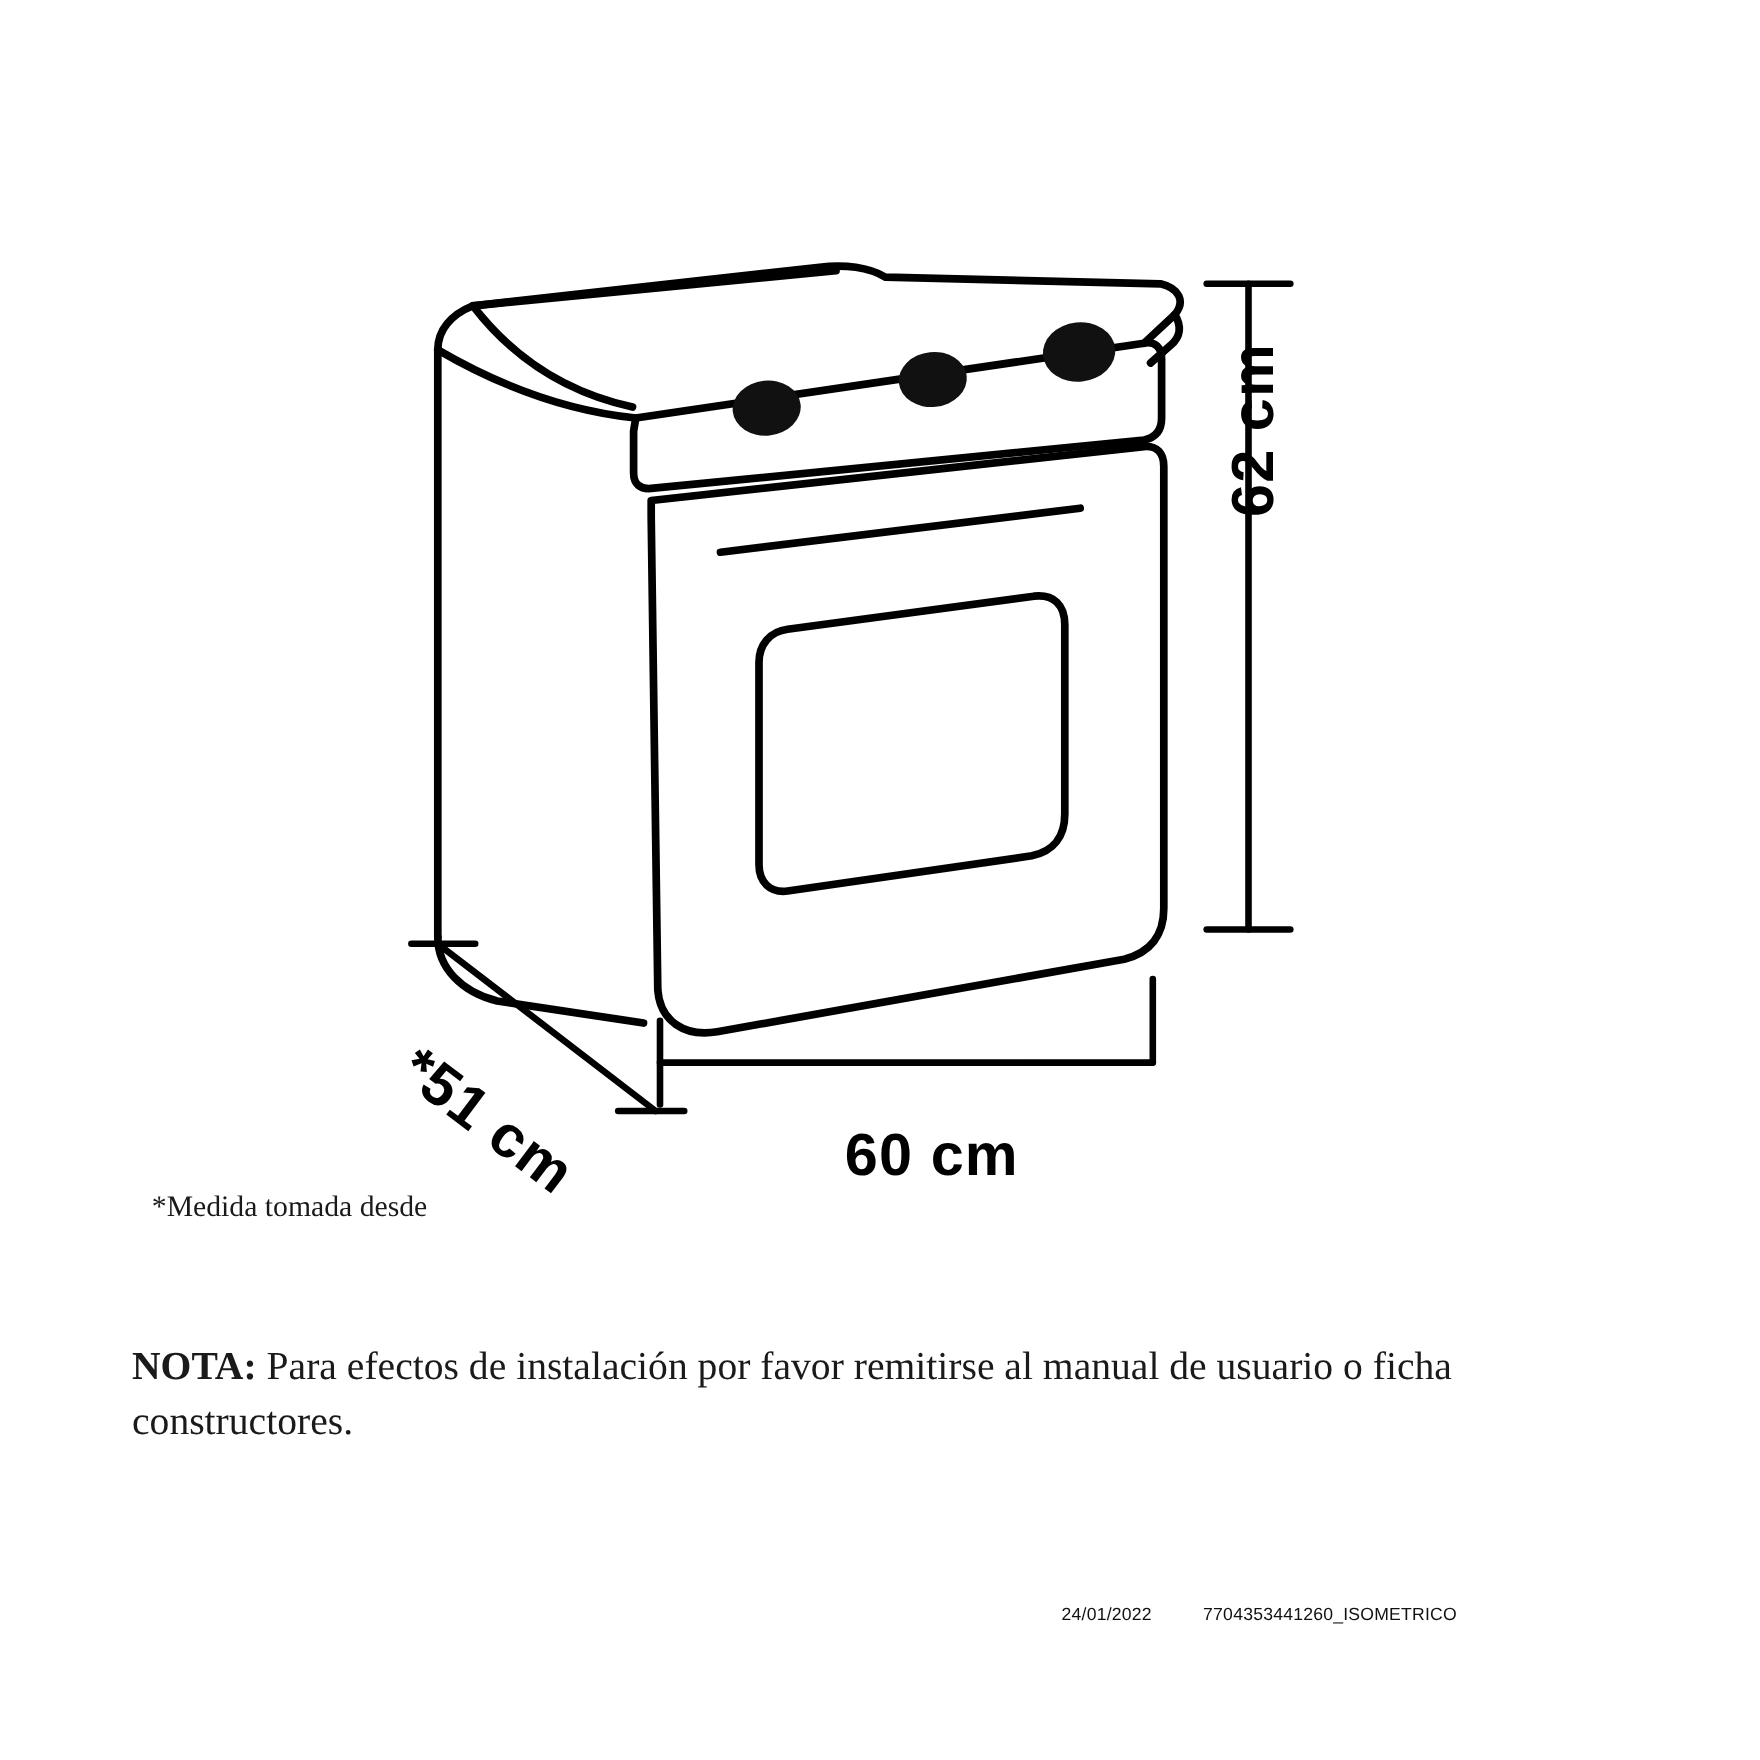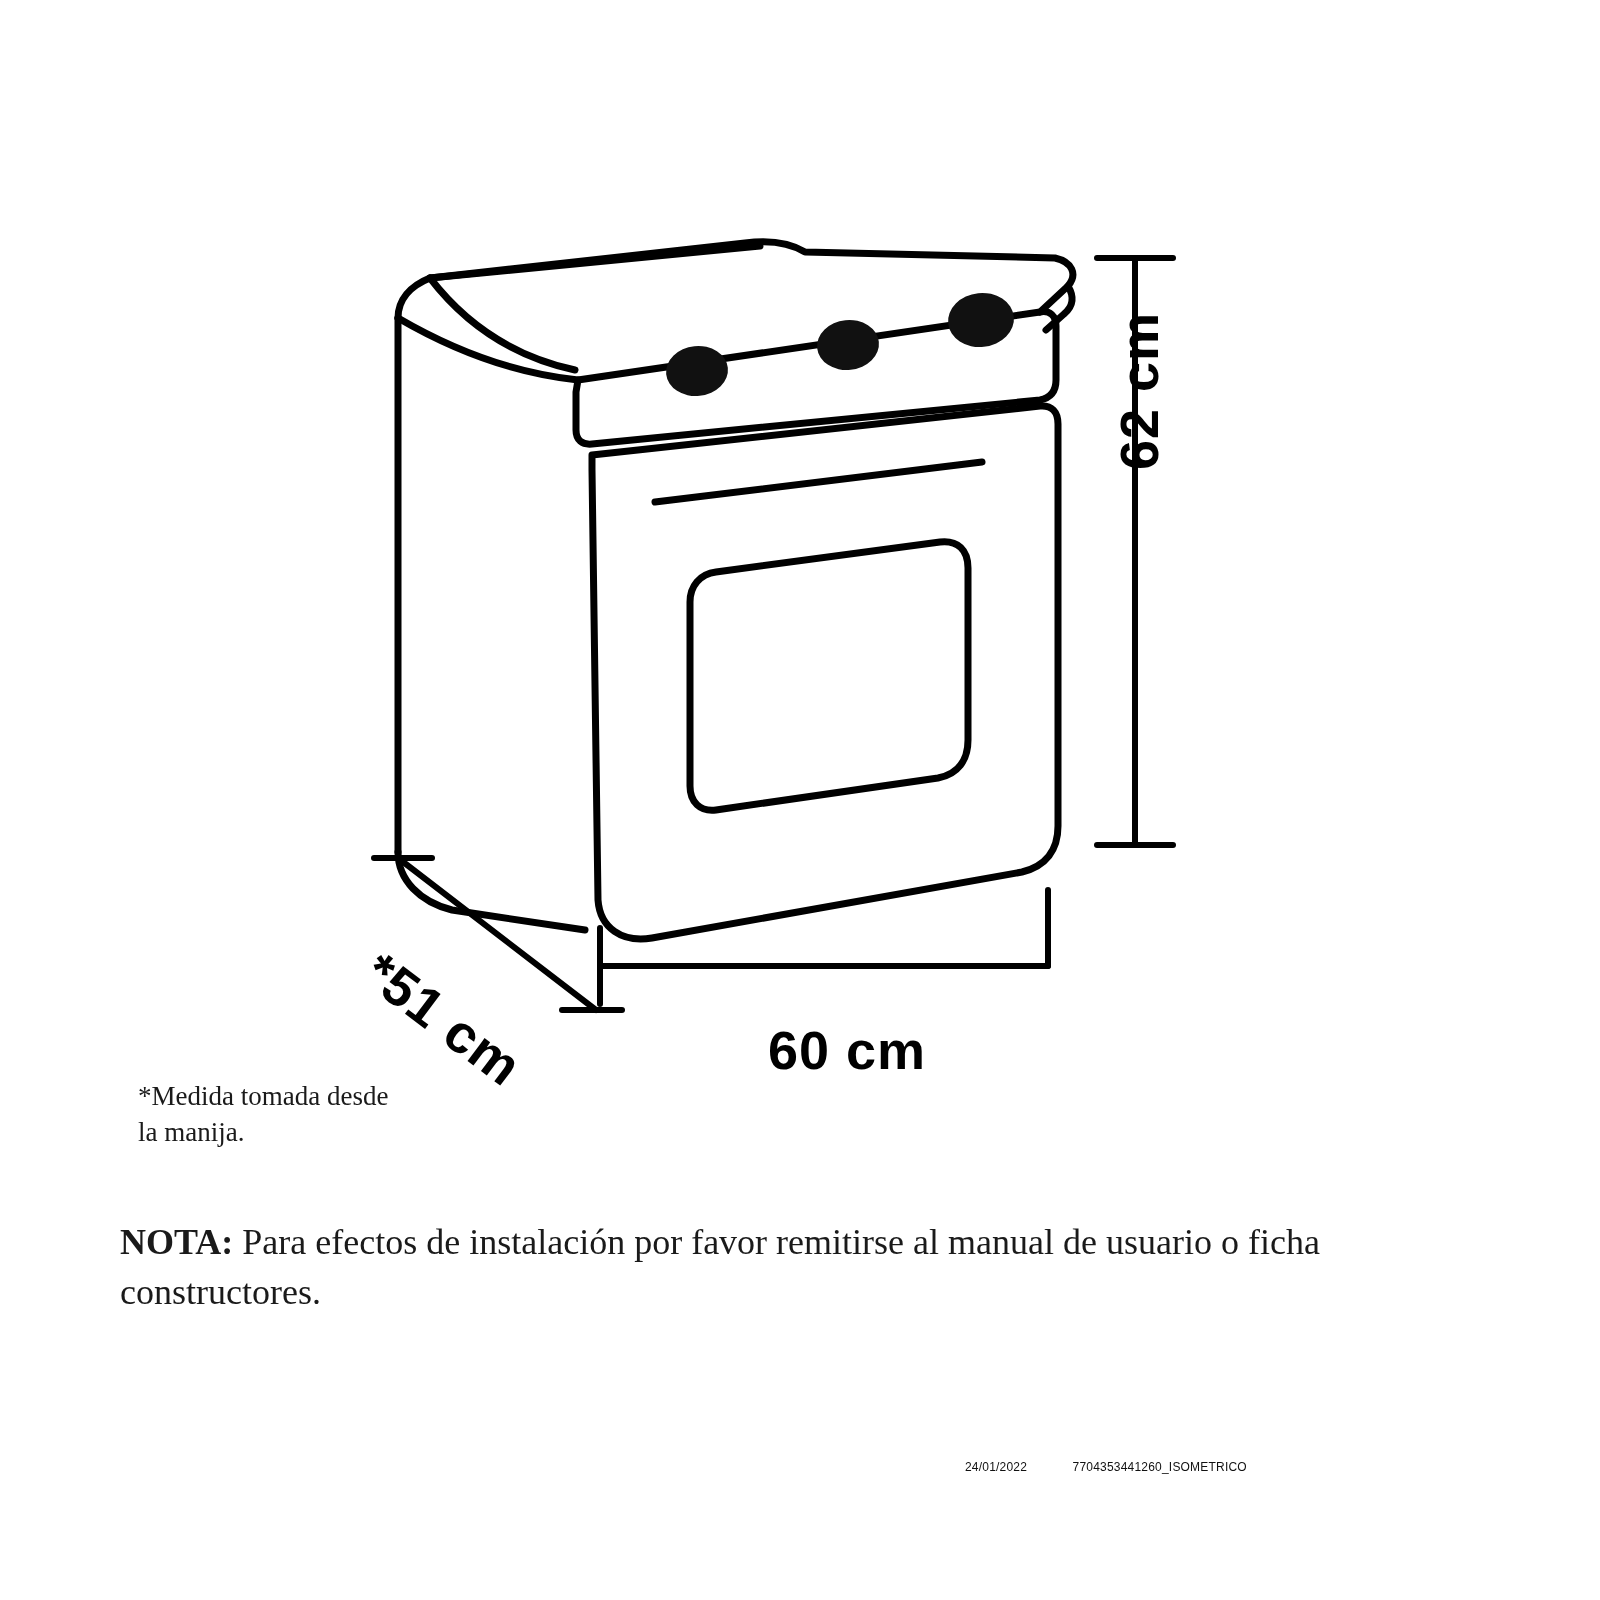--- a/index.html
+++ b/index.html
@@ -41,21 +41,21 @@
     font-size: 36px;
     line-height: 1.38;
   }
   #nota-block .nota-label {
     font-weight: bold;
   }
   #footer-meta {
     position: absolute;
     left: 965px;
     top: 1460px;
-    font-size: 12px;
+    font-size: 16px;
     color: #111111;
     letter-spacing: 0.2px;
   }
   #footer-meta span {
     display: inline-block;
   }
   #footer-date { margin-right: 42px; }
   .dim-label {
     position: absolute;
     font-family: "Liberation Sans", sans-serif;
@@ -165,21 +165,20 @@
     <line x1="562" y1="1010" x2="622" y2="1010"></line>
   </g>
 </svg>
 
 <div class="dim-label" id="label-height">62 cm</div>
 <div class="dim-label" id="label-width">60 cm</div>
 <div class="dim-label" id="label-depth">*51 cm</div>
 
 <div class="note-block" id="footnote">
   <div>*Medida tomada desde</div>
-  <div>la manija.</div>
 </div>
 
 <div class="note-block" id="nota-block">
   <span class="nota-label">NOTA:</span><span> Para efectos de instalación por favor remitirse al manual de usuario o ficha constructores.</span>
 </div>
 
 <div id="footer-meta">
   <span id="footer-date">24/01/2022</span>
   <span id="footer-code">7704353441260_ISOMETRICO</span>
 </div>

